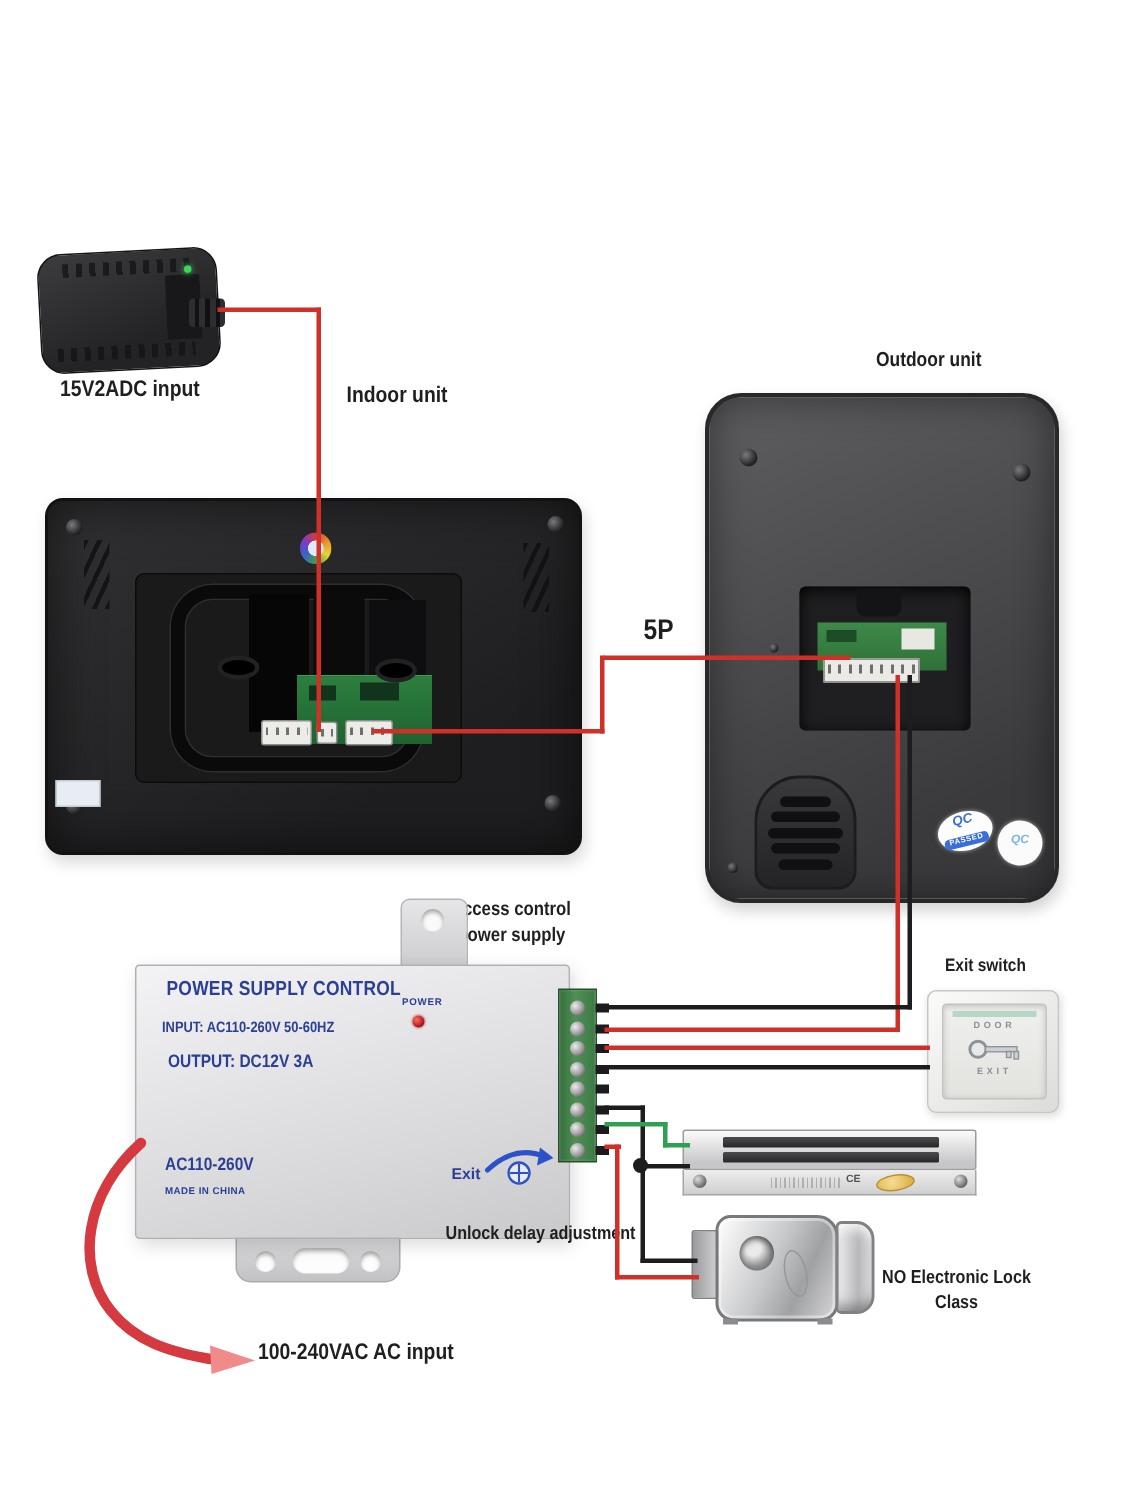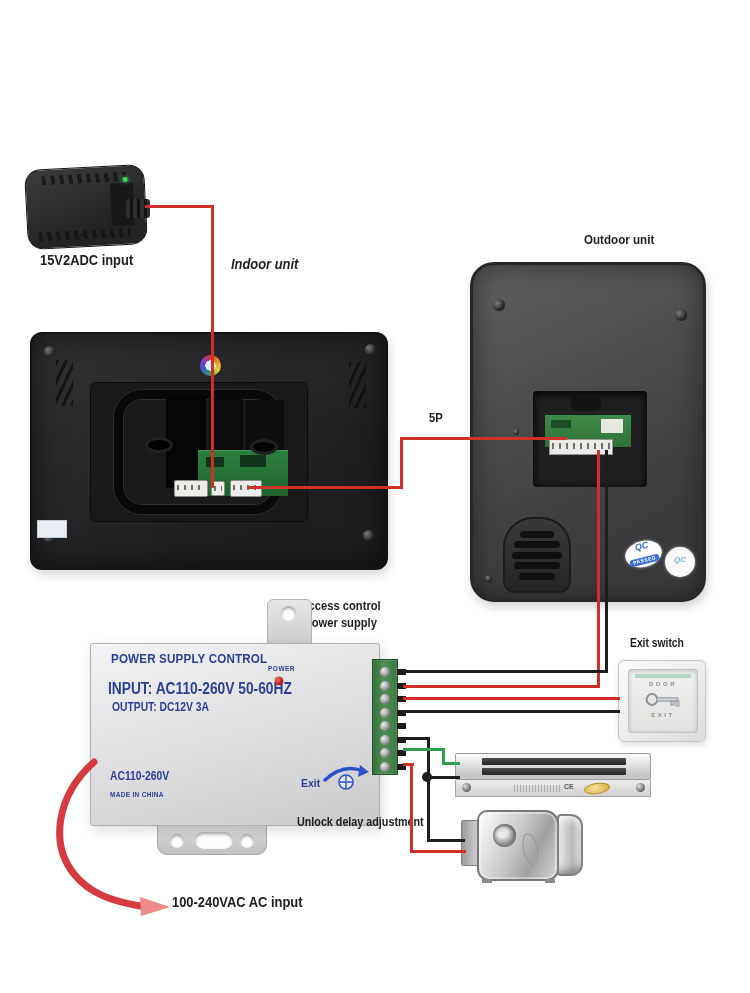--- a/index.html
+++ b/index.html
@@ -157,21 +157,21 @@
 
   <div class="adapter">
     <div class="adp-vent" style="left:16px;top:6px;width:86px;"></div>
     <div class="adp-vent" style="left:10px;top:62px;width:92px;"></div>
     <div class="adp-label"></div>
     <div class="adp-led"></div>
   </div>
   <div class="adp-plug"></div>
   <div class="lbl" style="left:40px;top:251px;font-size:15px;"><span class="cond">15V2ADC input</span></div>
 
-  <div class="lbl" style="left:231px;top:255px;font-size:15px;font-style:italic;"><span class="cond">Indoor unit</span></div>
+  <div class="lbl" style="left:231px;top:255px;font-size:15px;"><span class="cond">Indoor unit</span></div>
 
   <div class="monitor">
     <div class="screw" style="left:12px;top:12px;width:11px;height:11px;"></div>
     <div class="screw" style="left:333px;top:10px;width:11px;height:11px;"></div>
     <div class="screw" style="left:12px;top:198px;width:11px;height:11px;"></div>
     <div class="screw" style="left:331px;top:196px;width:11px;height:11px;"></div>
     <div class="mon-vent" style="left:24px;top:26px;"></div>
     <div class="mon-vent" style="left:317px;top:28px;"></div>
     <div class="mon-logo"></div>
     <div class="mon-plate"></div>
@@ -212,39 +212,39 @@
       <div class="slot" style="width:46px;"></div>
       <div class="slot" style="width:36px;"></div>
     </div>
     <div class="qc1">
       <span>QC</span>
       <div class="qc1-banner">PASSED</div>
     </div>
     <div class="qc2">QC</div>
   </div>
 
-  <div class="lbl" style="left:429px;top:410px;font-size:13px;"><span class="cond">5P</span></div>
+  <div class="lbl" style="left:429px;top:410px;font-size:19px;"><span class="cond">5P</span></div>
 
   <div class="ctrtxt" style="left:280px;top:597px;width:122px;font-size:13px;line-height:17px;">
     <span class="condc">Access control</span><br>
     <span class="condc">power supply</span>
   </div>
 
   <div class="psu-toptab">
     <div class="psu-toptab-hole"></div>
   </div>
   <div class="psu-bottab">
     <div class="psu-bothole" style="left:12px;"></div>
     <div class="psu-bothole" style="left:82px;"></div>
     <div class="psu-keyhole"></div>
   </div>
 
   <div class="psu">
     <div class="t" style="left:20px;top:7px;font-size:13.5px;letter-spacing:.2px;"><span class="cond">POWER SUPPLY CONTROL</span></div>
-    <div class="t" style="left:17px;top:36px;font-size:16px;"><span class="cond">INPUT: AC110-260V 50-60HZ</span></div>
+    <div class="t" style="left:17px;top:36px;font-size:10px;"><span class="cond">INPUT: AC110-260V 50-60HZ</span></div>
     <div class="t" style="left:21px;top:56px;font-size:12px;"><span class="cond">OUTPUT: DC12V  3A</span></div>
     <div class="t" style="left:177px;top:21px;font-size:6.5px;letter-spacing:.5px;">POWER</div>
     <div class="psu-led"></div>
     <div class="t" style="left:210px;top:133px;font-size:10.5px;">Exit</div>
     <svg class="abs" style="left:232px;top:118px;" width="46" height="28" viewBox="0 0 46 28">
       <path d="M 2 18 Q 20 1 40 9" fill="none" stroke="#2b52c8" stroke-width="3.4" stroke-linecap="round"></path>
       <polygon points="37,3 46,10 35,15" fill="#2b52c8"></polygon>
       <circle cx="23" cy="20" r="7" fill="#e7eaef" stroke="#2b52c8" stroke-width="1.6"></circle>
       <path d="M 17 20 H 29 M 23 14 V 26" stroke="#2b52c8" stroke-width="1.4"></path>
     </svg>
@@ -301,20 +301,24 @@
   </div>
 
   <div class="el-conn"></div>
   <div class="el-body">
     <div class="el-hole"></div>
     <div class="el-emblem"></div>
   </div>
   <div class="el-latch"></div>
   <div class="el-foot" style="left:482px;top:879px;"></div>
   <div class="el-foot" style="left:545px;top:879px;"></div>
+  <div class="ctrtxt" style="left:578px;top:843px;width:120px;">
+    <span class="condc">NO Electronic Lock</span><br>
+    <span class="condc">Class</span>
+  </div>
 
   <svg class="abs" style="left:48px;top:748px;" width="132" height="170" viewBox="0 0 132 170">
     <path d="M 46 14 C 8 48, 2 96, 26 126 C 42 146, 64 153, 92 158" fill="none" stroke="#d63a41" stroke-width="7" stroke-linecap="round"></path>
     <path d="M 92 149 L 122 159 L 93 168 Z" fill="#ef8c8a"></path>
   </svg>
   <div class="lbl" style="left:172px;top:893px;font-size:15px;"><span class="cond">100-240VAC AC input</span></div>
 
   <div class="wire red" style="left:145px;top:205px;width:69px;height:3px;"></div>
   <div class="wire red" style="left:211px;top:205px;width:3px;height:283px;"></div>
 

